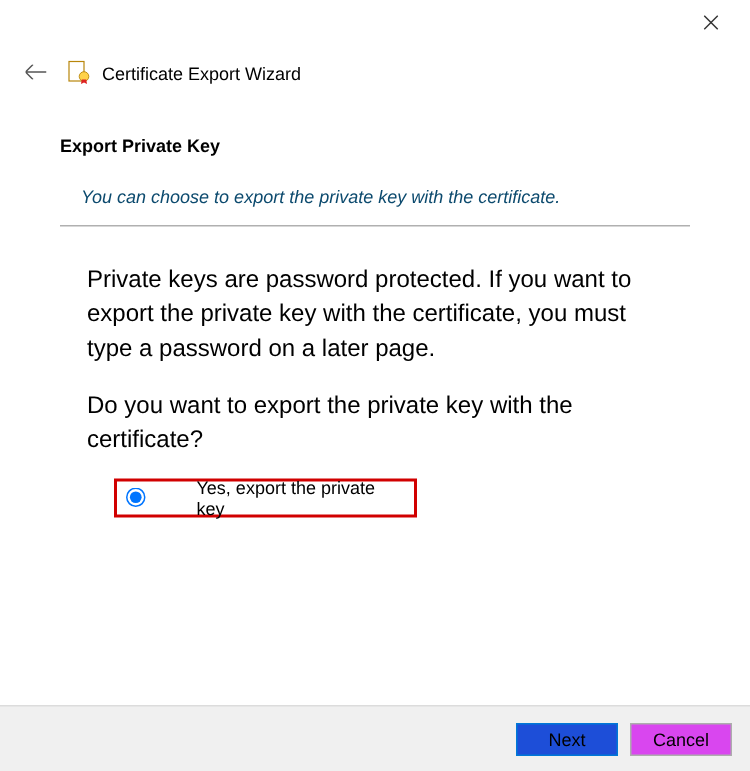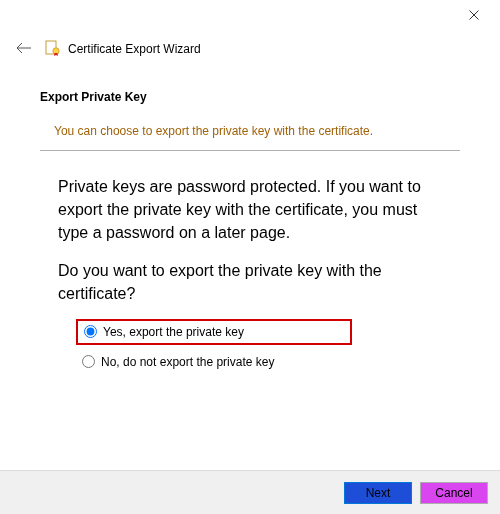--- a/index.html
+++ b/index.html
@@ -65,23 +65,24 @@
       padding: 34px 40px 0 40px;
     }
     .section-title {
       font-size: 12px;
       font-weight: 600;
       color: #000;
       margin-bottom: 20px;
     }
     .section-sub {
       font-size: 12px;
-      color: #a16207;
+      color: #0c4a6e;
       padding-left: 14px;
       margin-bottom: 12px;
+      font-style: italic;
     }
     .hr {
       border: none;
       border-top: 1px solid #b0b0b0;
       margin-bottom: 24px;
     }
     .body-text {
       font-size: 16px;
       color: #000;
       line-height: 1.45;
@@ -99,22 +100,23 @@
       height: 26px;
       padding-left: 6px;
       padding-right: 6px;
     }
     .radio-row input[type="radio"] {
       margin-right: 6px;
       cursor: pointer;
     }
     .highlight {
       border: 2px solid #d10000;
-      width: 276px;
+      width: 202px;
       margin-bottom: 4px;
+      gap: 28px;
     }
     .footer {
       position: absolute;
       left: 0;
       right: 0;
       bottom: 0;
       height: 44px;
       background: #f0f0f0;
       border-top: 1px solid #dcdcdc;
       display: flex;
@@ -174,23 +176,19 @@
   <div class="section-sub">You can choose to export the private key with the certificate.</div>
   <hr class="hr">
   <div class="body-text">Private keys are password protected. If you want to export the private key with the certificate, you must type a password on a later page.</div>
   <div class="body-text">Do you want to export the private key with the certificate?</div>
 
   <div class="radio-group">
     <div class="radio-row highlight">
       <input type="radio" id="opt-yes" name="exportkey" checked="" style="">
       <label for="opt-yes">Yes, export the private key</label>
     </div>
-    <div class="radio-row">
-      <input type="radio" id="opt-no" name="exportkey" style="">
-      <label for="opt-no">No, do not export the private key</label>
-    </div>
   </div>
 </div>
 
 <div class="footer">
   <button class="btn primary">Next</button>
   <button class="btn">Cancel</button>
 </div>
 
 </body></html>

